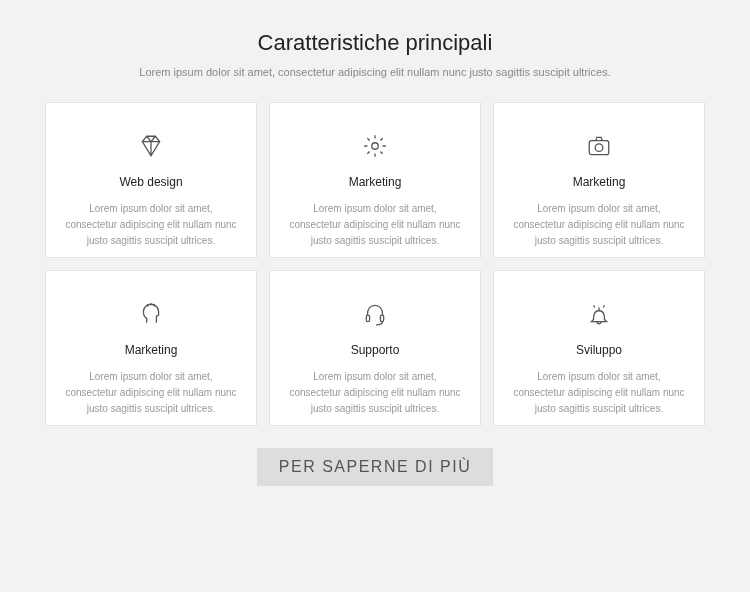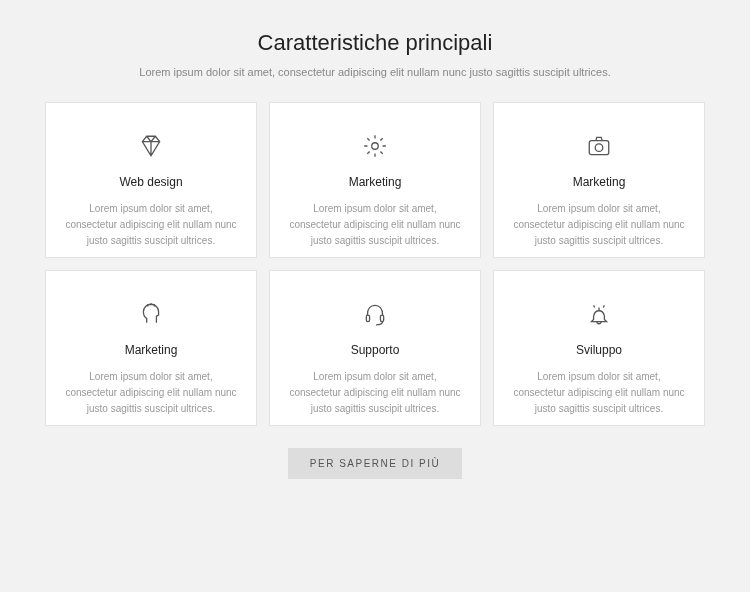--- a/index.html
+++ b/index.html
@@ -28,21 +28,21 @@
 }
 .icon-wrap { height: 30px; display: flex; align-items: center; justify-content: center; margin-bottom: 14px; }
 .icon-wrap svg { width: 26px; height: 26px; stroke: #555; stroke-width: 1.2; fill: none; }
 .card-title { font-size: 12px; font-weight: 400; color: #222; margin-bottom: 12px; }
 .card-text { font-size: 10px; line-height: 1.6; color: #999; }
 .footer { text-align: center; }
 .btn {
   display: inline-block;
   background: #ddd;
   padding: 10px 22px;
-  font-size: 10px;
+  font-size: 16px;
   letter-spacing: 1.5px;
   color: #555;
   border: none;
   cursor: pointer;
 }
 </style>
 </head>
 <body>
 
 <div class="header">

